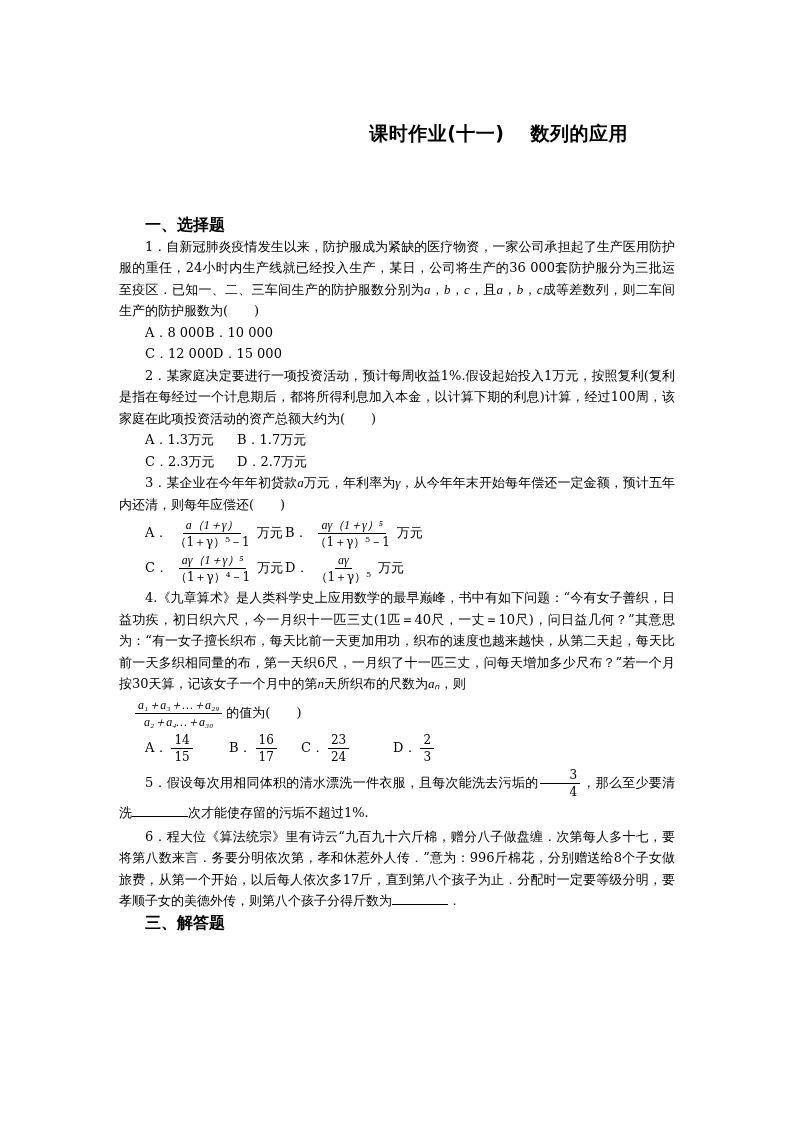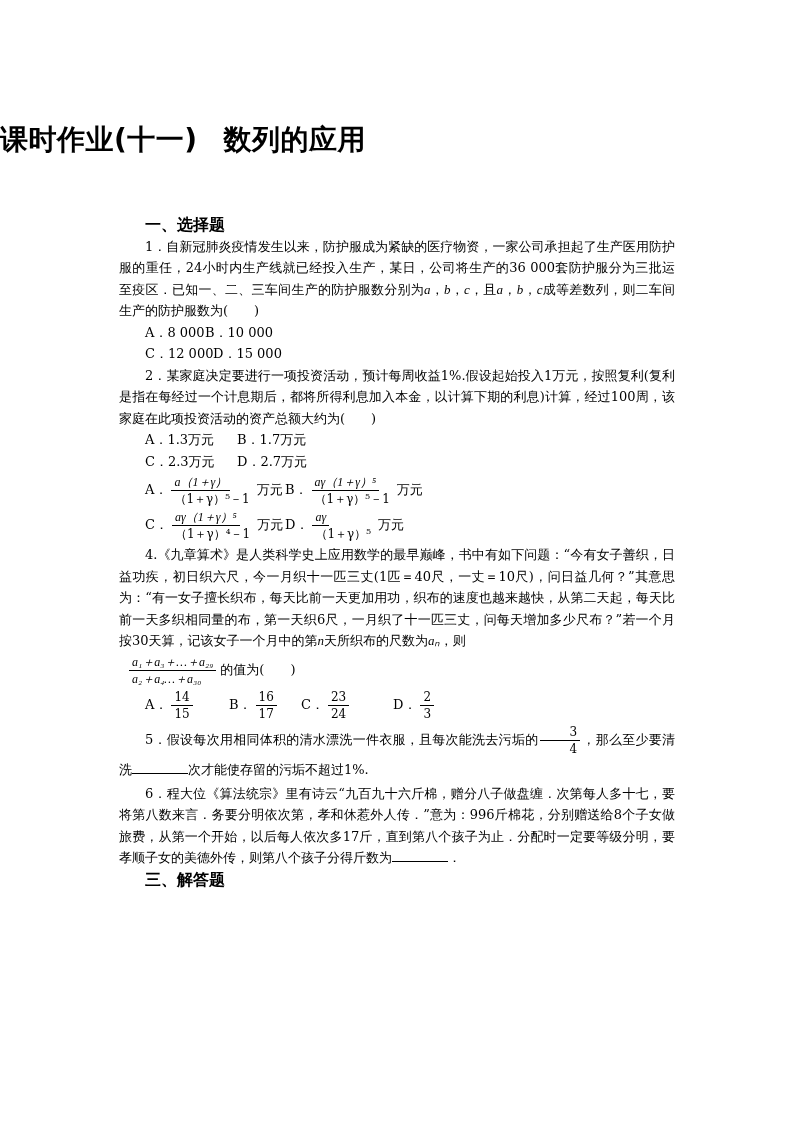--- a/index.html
+++ b/index.html
@@ -1,28 +1,28 @@
 <!DOCTYPE html>
 <html><head>
 <meta charset="utf-8">
 <style>
   html, body { margin: 0; padding: 0; background: #ffffff; }
   body { width: 793px; height: 1122px; position: relative; overflow: hidden;
          font-family: "DejaVu Serif", "Liberation Serif", serif; color: #000; }
   .page { position: absolute; left: 0; top: 0; width: 793px; height: 1122px; }
-  .title { position: absolute; top: 121px; left: 0; width: 628px; text-align: left;
-           font-family: "DejaVu Sans", sans-serif; font-weight: bold; font-size: 28px; letter-spacing: 0.5px; }
+  .title { position: absolute; top: 121px; left: 0; width: 628px; text-align: right;
+           font-family: "DejaVu Sans", sans-serif; font-weight: bold; font-size: 19px; letter-spacing: 0.5px; }
   .title .gap { display: inline-block; width: 26px; }
   .content { position: absolute; left: 119px; top: 214px; width: 556px; font-size: 13px; line-height: 21.5px; }
   .sec { font-family: "DejaVu Sans", sans-serif; font-weight: bold; font-size: 16px; padding-left: 26px; }
   .para { text-indent: 26px; text-align: justify; margin: 0; }
   .opts { padding-left: 26px; white-space: nowrap; }
   .opt { display: inline-block; }
   .i { font-style: italic; font-family: "Liberation Serif", serif; }
-  .frac { display: inline-flex; flex-direction: column; align-items: flex-start; vertical-align: middle; margin: 0 4px; font-size: 12px; line-height: 16px; }
+  .frac { display: inline-flex; flex-direction: column; align-items: center; vertical-align: middle; margin: 0 4px; font-size: 12px; line-height: 16px; }
   .frac .num { border-bottom: 1px solid #000; padding: 0 3px; }
   .frac .den { padding: 0 3px; }
   .blank { display: inline-block; width: 56px; border-bottom: 1px solid #000; height: 14px; vertical-align: baseline; }
   .mathrow { line-height: 22px; margin: 2px 0; }
 </style>
 </head>
 <body>
 
 <div class="page">
   <div class="title">
@@ -41,41 +41,42 @@
     </div>
 
     <p class="para">2．某家庭决定要进行一项投资活动，预计每周收益1%.假设起始投入1万元，按照复利(复利是指在每经过一个计息期后，都将所得利息加入本金，以计算下期的利息)计算，经过100周，该家庭在此项投资活动的资产总额大约为(　　)</p>
     <div class="opts">
       <span class="opt" style="width:92px">A．1.3万元</span><span class="opt">B．1.7万元</span>
     </div>
     <div class="opts">
       <span class="opt" style="width:92px">C．2.3万元</span><span class="opt">D．2.7万元</span>
     </div>
 
+    <p class="para"><span>3．某企业在今年年初贷款</span><span class="i">a</span><span>万元，年利率为</span><span class="i">γ</span><span>，从今年年末开始每年偿还一定金额，预计五年内还清，则每年应偿还(　　)</span></p>
     <div class="opts mathrow">
       <span class="opt" style="width:140px"><span>A．</span><span class="frac">
             <span class="num i">a（1＋γ）</span>
             <span class="den">（1＋γ）⁵－1</span>
           </span><span>万元</span></span><span class="opt"><span>B．</span><span class="frac">
             <span class="num i">aγ（1＋γ）⁵</span>
             <span class="den">（1＋γ）⁵－1</span>
           </span><span>万元</span></span>
     </div>
     <div class="opts mathrow">
       <span class="opt" style="width:140px"><span>C．</span><span class="frac">
             <span class="num i">aγ（1＋γ）⁵</span>
             <span class="den">（1＋γ）⁴－1</span>
           </span><span>万元</span></span><span class="opt"><span>D．</span><span class="frac">
             <span class="num i">aγ</span>
             <span class="den">（1＋γ）⁵</span>
           </span><span>万元</span></span>
     </div>
 
     <p class="para"><span>4.《九章算术》是人类科学史上应用数学的最早巅峰，书中有如下问题：“今有女子善织，日益功疾，初日织六尺，今一月织十一匹三丈(1匹＝40尺，一丈＝10尺)，问日益几何？”其意思为：“有一女子擅长织布，每天比前一天更加用功，织布的速度也越来越快，从第二天起，每天比前一天多织相同量的布，第一天织6尺，一月织了十一匹三丈，问每天增加多少尺布？”若一个月按30天算，记该女子一个月中的第</span><span class="i">n</span><span>天所织布的尺数为</span><span class="i">aₙ</span><span>，则</span></p>
-    <div class="mathrow"><span class="frac" style="margin-left:10px">
+    <div class="mathrow"><span class="frac" style="margin-left:16px">
           <span class="num i">a₁＋a₃＋…＋a₂₉</span>
           <span class="den i">a₂＋a₄…＋a₃₀</span>
         </span><span>的值为(　　)</span></div>
     <div class="opts mathrow">
       <span class="opt" style="width:84px"><span>A．</span><span class="frac">
             <span class="num">14</span>
             <span class="den">15</span>
           </span></span><span class="opt" style="width:72px"><span>B．</span><span class="frac">
             <span class="num">16</span>
             <span class="den">17</span>

